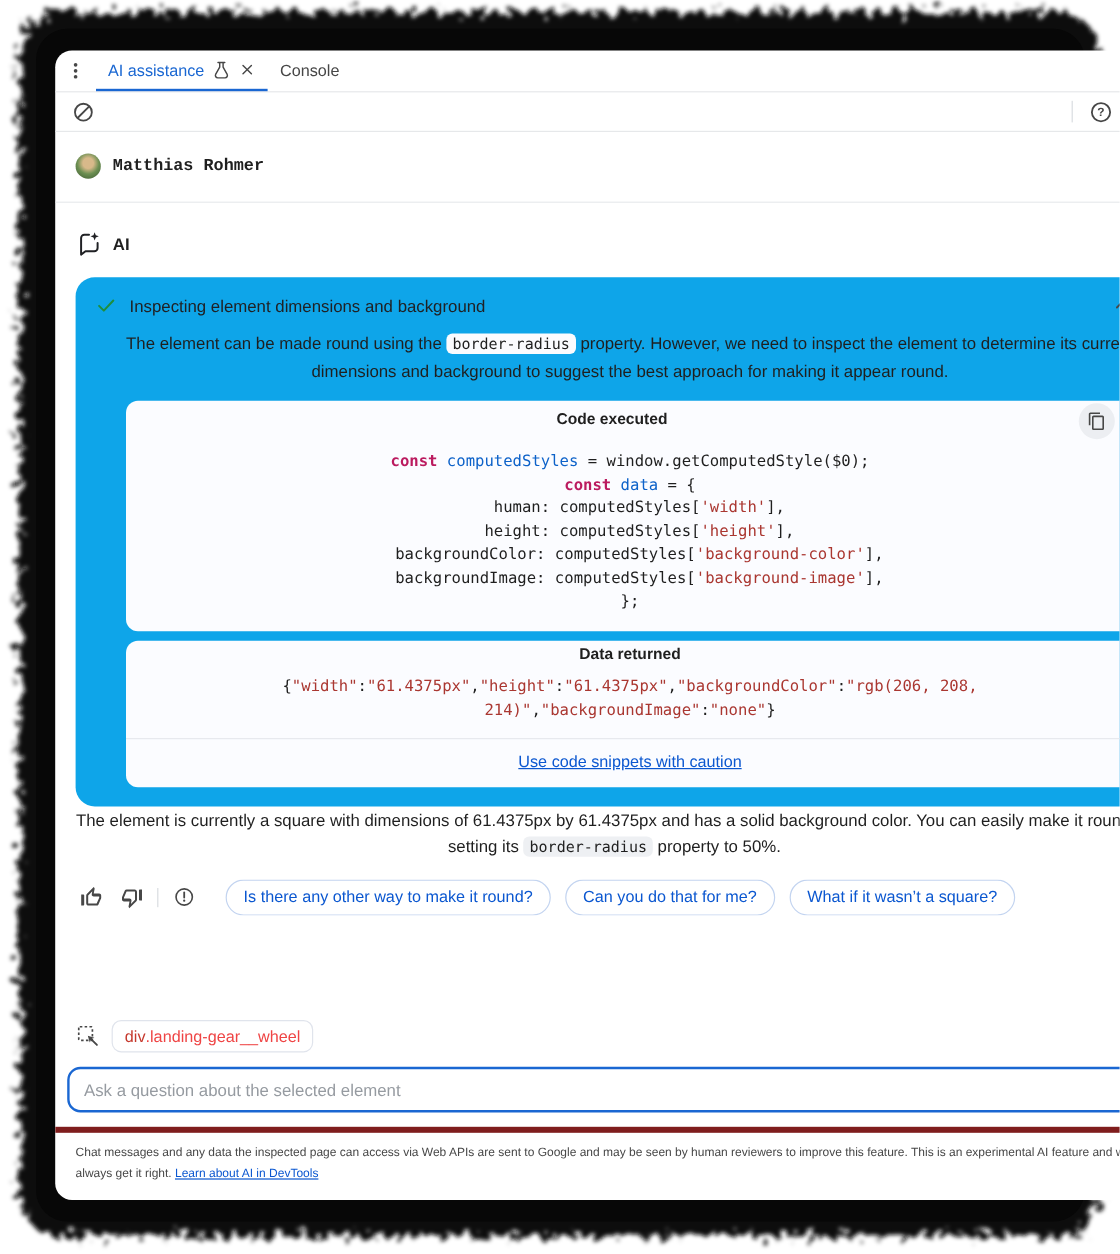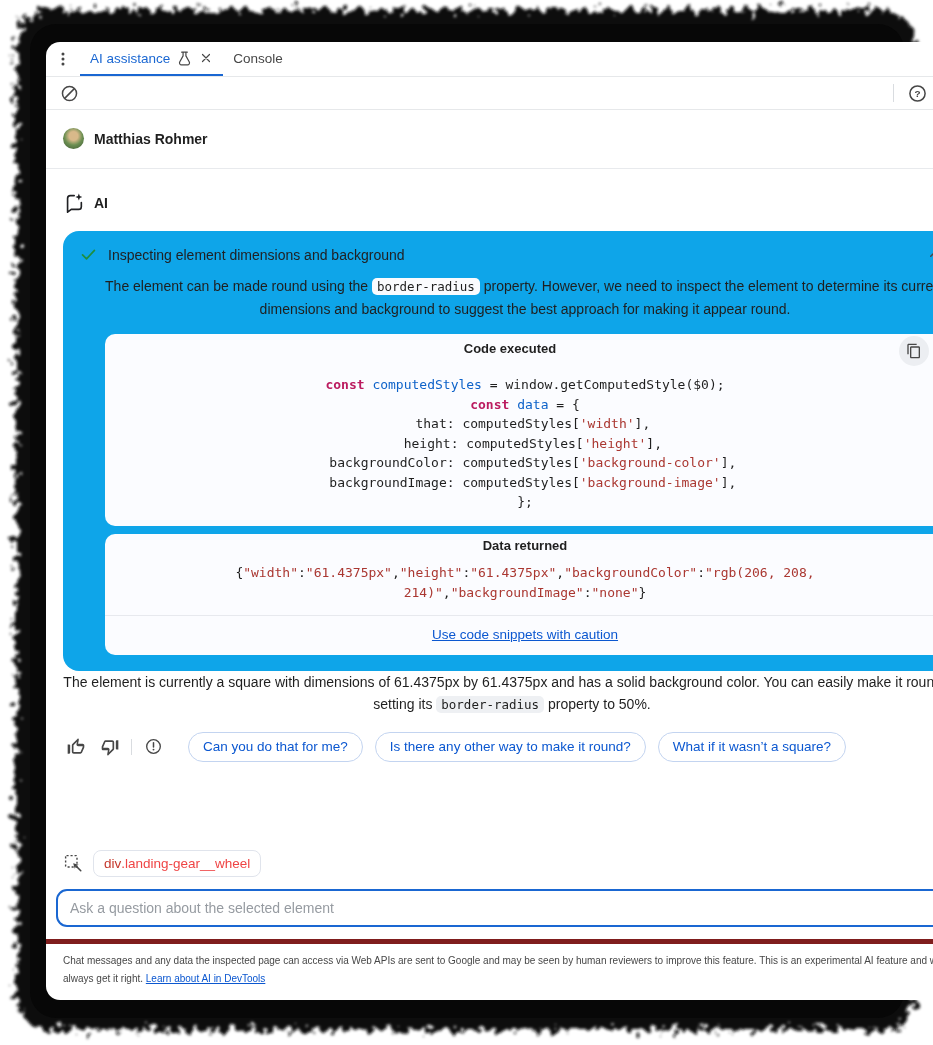--- a/index.html
+++ b/index.html
@@ -23,21 +23,21 @@
     padding:0 12px 0 10px;flex:none;gap:10px;}
   .toolbar .spacer{flex:1;}
   .tb-divider{width:1px;height:18px;background:#d9dce0;}
   .iconbtn{display:flex;align-items:center;justify-content:center;width:26px;height:26px;
     border:none;background:transparent;padding:0;cursor:pointer;border-radius:50%;}
   
   .chat{flex:1;overflow:hidden;padding:0 17px;}
   .u-row{display:flex;align-items:center;gap:10px;margin-top:18px;}
   .avatar{width:21px;height:21px;border-radius:50%;flex:none;
     background:radial-gradient(circle at 50% 38%, #d8b98a 0 26%, #6c8f52 54%, #3a5530 100%);}
-  .u-name{font-weight:bold;font-size:14px;}
+  .u-name{font-weight:bold;font-size:14px;font-family:Liberation Mono, monospace;}
   .u-msg{margin-top:17px;font-size:14px;}
   .bleed-hr{height:1px;background:#e8eaed;margin:19px -17px 0;}
   .ai-row{display:flex;align-items:center;gap:9px;margin-top:23px;}
   .ai-label{font-weight:bold;font-size:14px;}
   
   .panel{margin-top:17px;background:#0ea5e9;border-radius:16px;padding:14px 16px 16px;}
   .panel-head{display:flex;align-items:center;gap:10px;}
   .panel-title{flex:1;font-size:14px;font-weight:500;color:#202124;}
   .chev-btn{border:none;background:transparent;padding:0;cursor:pointer;display:flex;}
   .panel-body{margin-left:26px;text-align:center;}
@@ -195,21 +195,21 @@
           <div class="card-head">
             <span class="card-title">Code executed</span>
             <button class="copy-btn">
               <svg width="16" height="16" viewBox="0 0 24 24">
                 <path fill="#474747" d="M16 1H4c-1.1 0-2 .9-2 2v14h2V3h12V1zm3 4H8c-1.1 0-2 .9-2 2v14c0 1.1.9 2 2 2h11c1.1 0 2-.9 2-2V7c0-1.1-.9-2-2-2zm0 16H8V7h11v14z"></path>
               </svg>
             </button>
           </div>
           <pre class="codeblock"><span class="tok-kw">const</span><span class="tok-pl"> </span><span class="tok-var">computedStyles</span><span class="tok-pl"> = window.getComputedStyle($0);</span>
 <span class="tok-kw">const</span><span class="tok-pl"> </span><span class="tok-var">data</span><span class="tok-pl"> = {</span>
-<span class="tok-pl">  that: computedStyles[</span><span class="tok-str">'width'</span><span class="tok-pl">],</span>
+<span class="tok-pl">  human: computedStyles[</span><span class="tok-str">'width'</span><span class="tok-pl">],</span>
 <span class="tok-pl">  height: computedStyles[</span><span class="tok-str">'height'</span><span class="tok-pl">],</span>
 <span class="tok-pl">  backgroundColor: computedStyles[</span><span class="tok-str">'background-color'</span><span class="tok-pl">],</span>
 <span class="tok-pl">  backgroundImage: computedStyles[</span><span class="tok-str">'background-image'</span><span class="tok-pl">],</span>
 <span class="tok-pl">};</span></pre>
         </div>
 
         <div class="card">
           <span class="card-title">Data returned</span>
           <code class="json"><span class="tok-pl">{</span><span class="tok-str">"width"</span><span class="tok-pl">:</span><span class="tok-str">"61.4375px"</span><span class="tok-pl">,</span><span class="tok-str">"height"</span><span class="tok-pl">:</span><span class="tok-str">"61.4375px"</span><span class="tok-pl">,</span><span class="tok-str">"backgroundColor"</span><span class="tok-pl">:</span><span class="tok-str">"rgb(206, 208, 214)"</span><span class="tok-pl">,</span><span class="tok-str">"backgroundImage"</span><span class="tok-pl">:</span><span class="tok-str">"none"</span><span class="tok-pl">}</span></code>
           <div class="card-divider"></div>
@@ -235,22 +235,22 @@
       </button>
       <div class="act-divider"></div>
       <button class="iconbtn">
         <svg width="19" height="19" viewBox="0 0 24 24">
           <circle cx="12" cy="12" r="8.6" fill="none" stroke="#474747" stroke-width="1.7"></circle>
           <path d="M12 7.2v5.4" stroke="#474747" stroke-width="1.9" stroke-linecap="round"></path>
           <circle cx="12" cy="15.9" r="1.2" fill="#474747"></circle>
         </svg>
       </button>
       <div class="chips">
+        <button class="chip">Is there any other way to make it round?</button>
         <button class="chip">Can you do that for me?</button>
-        <button class="chip">Is there any other way to make it round?</button>
         <button class="chip">What if it wasn’t a square?</button>
       </div>
     </div>
   </div>
 
   <div class="composer">
     <div class="sel-row">
       <svg width="21" height="21" viewBox="0 0 24 24">
         <rect x="3" y="3" width="13" height="13" rx="1" fill="none" stroke="#474747" stroke-width="1.6" stroke-dasharray="2.4 2.2"></rect>
         <path d="M15.2 15.2L20.3 20.3" stroke="#474747" stroke-width="1.8" stroke-linecap="round"></path>

